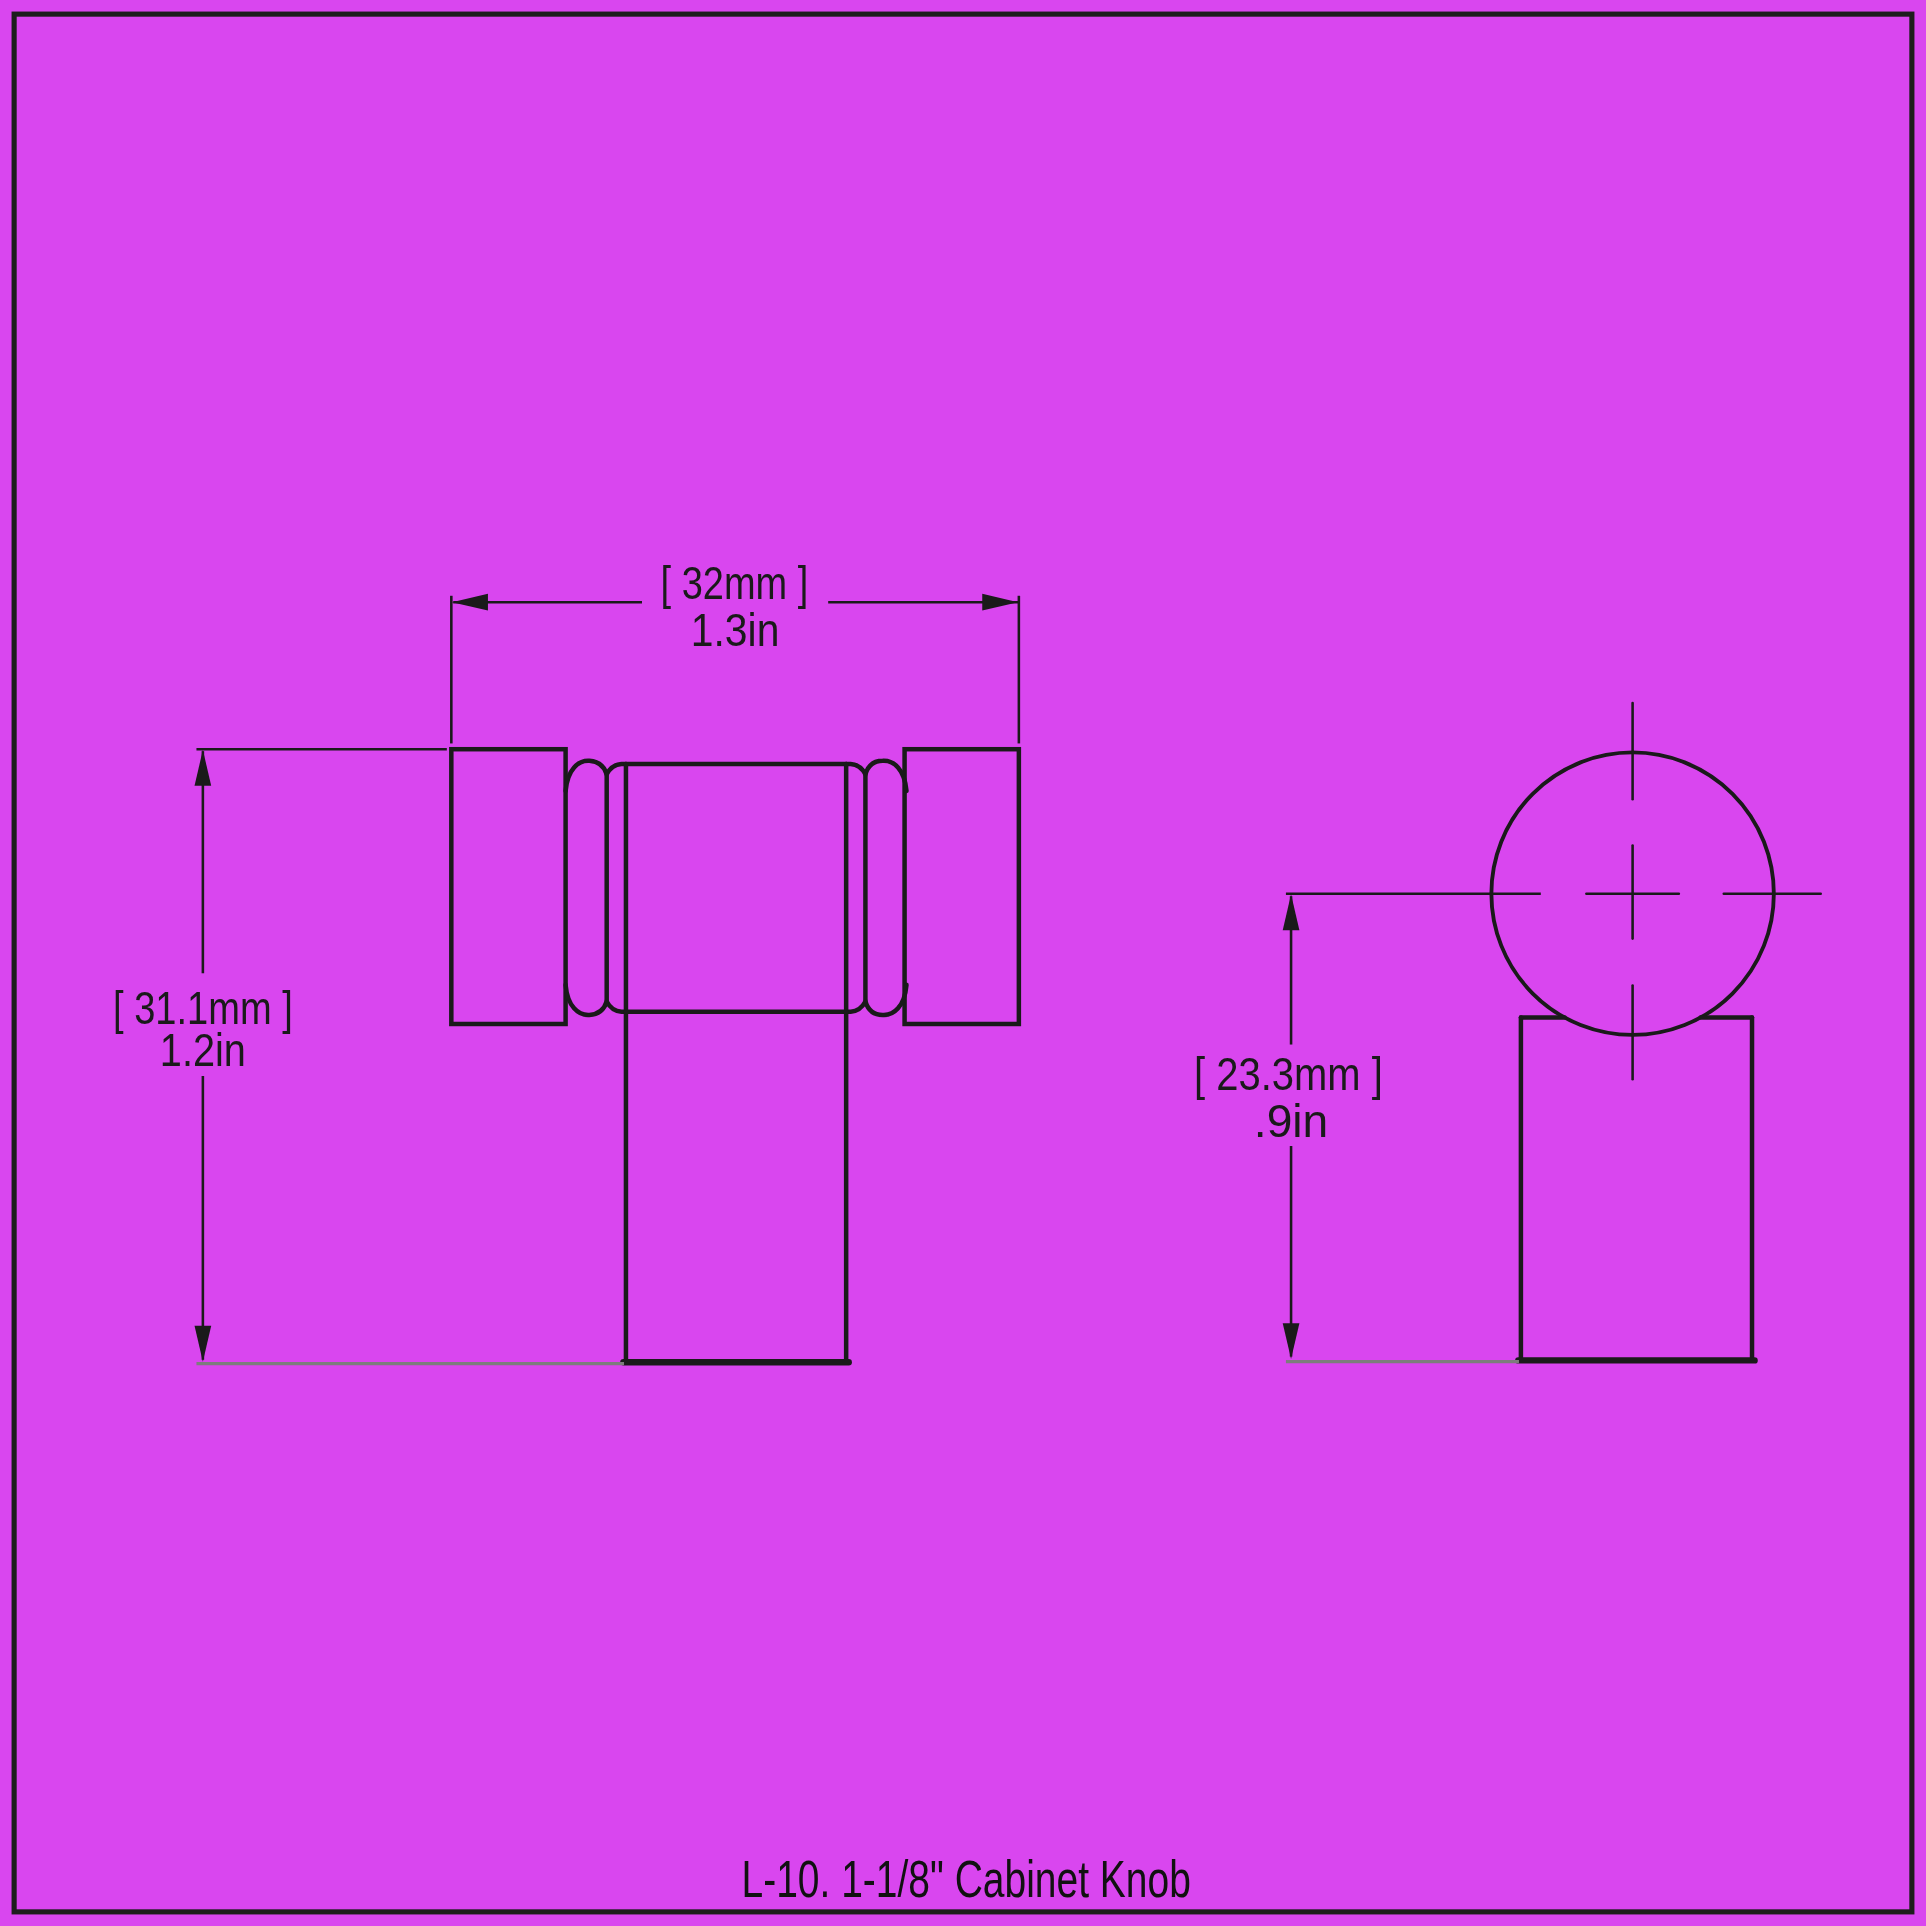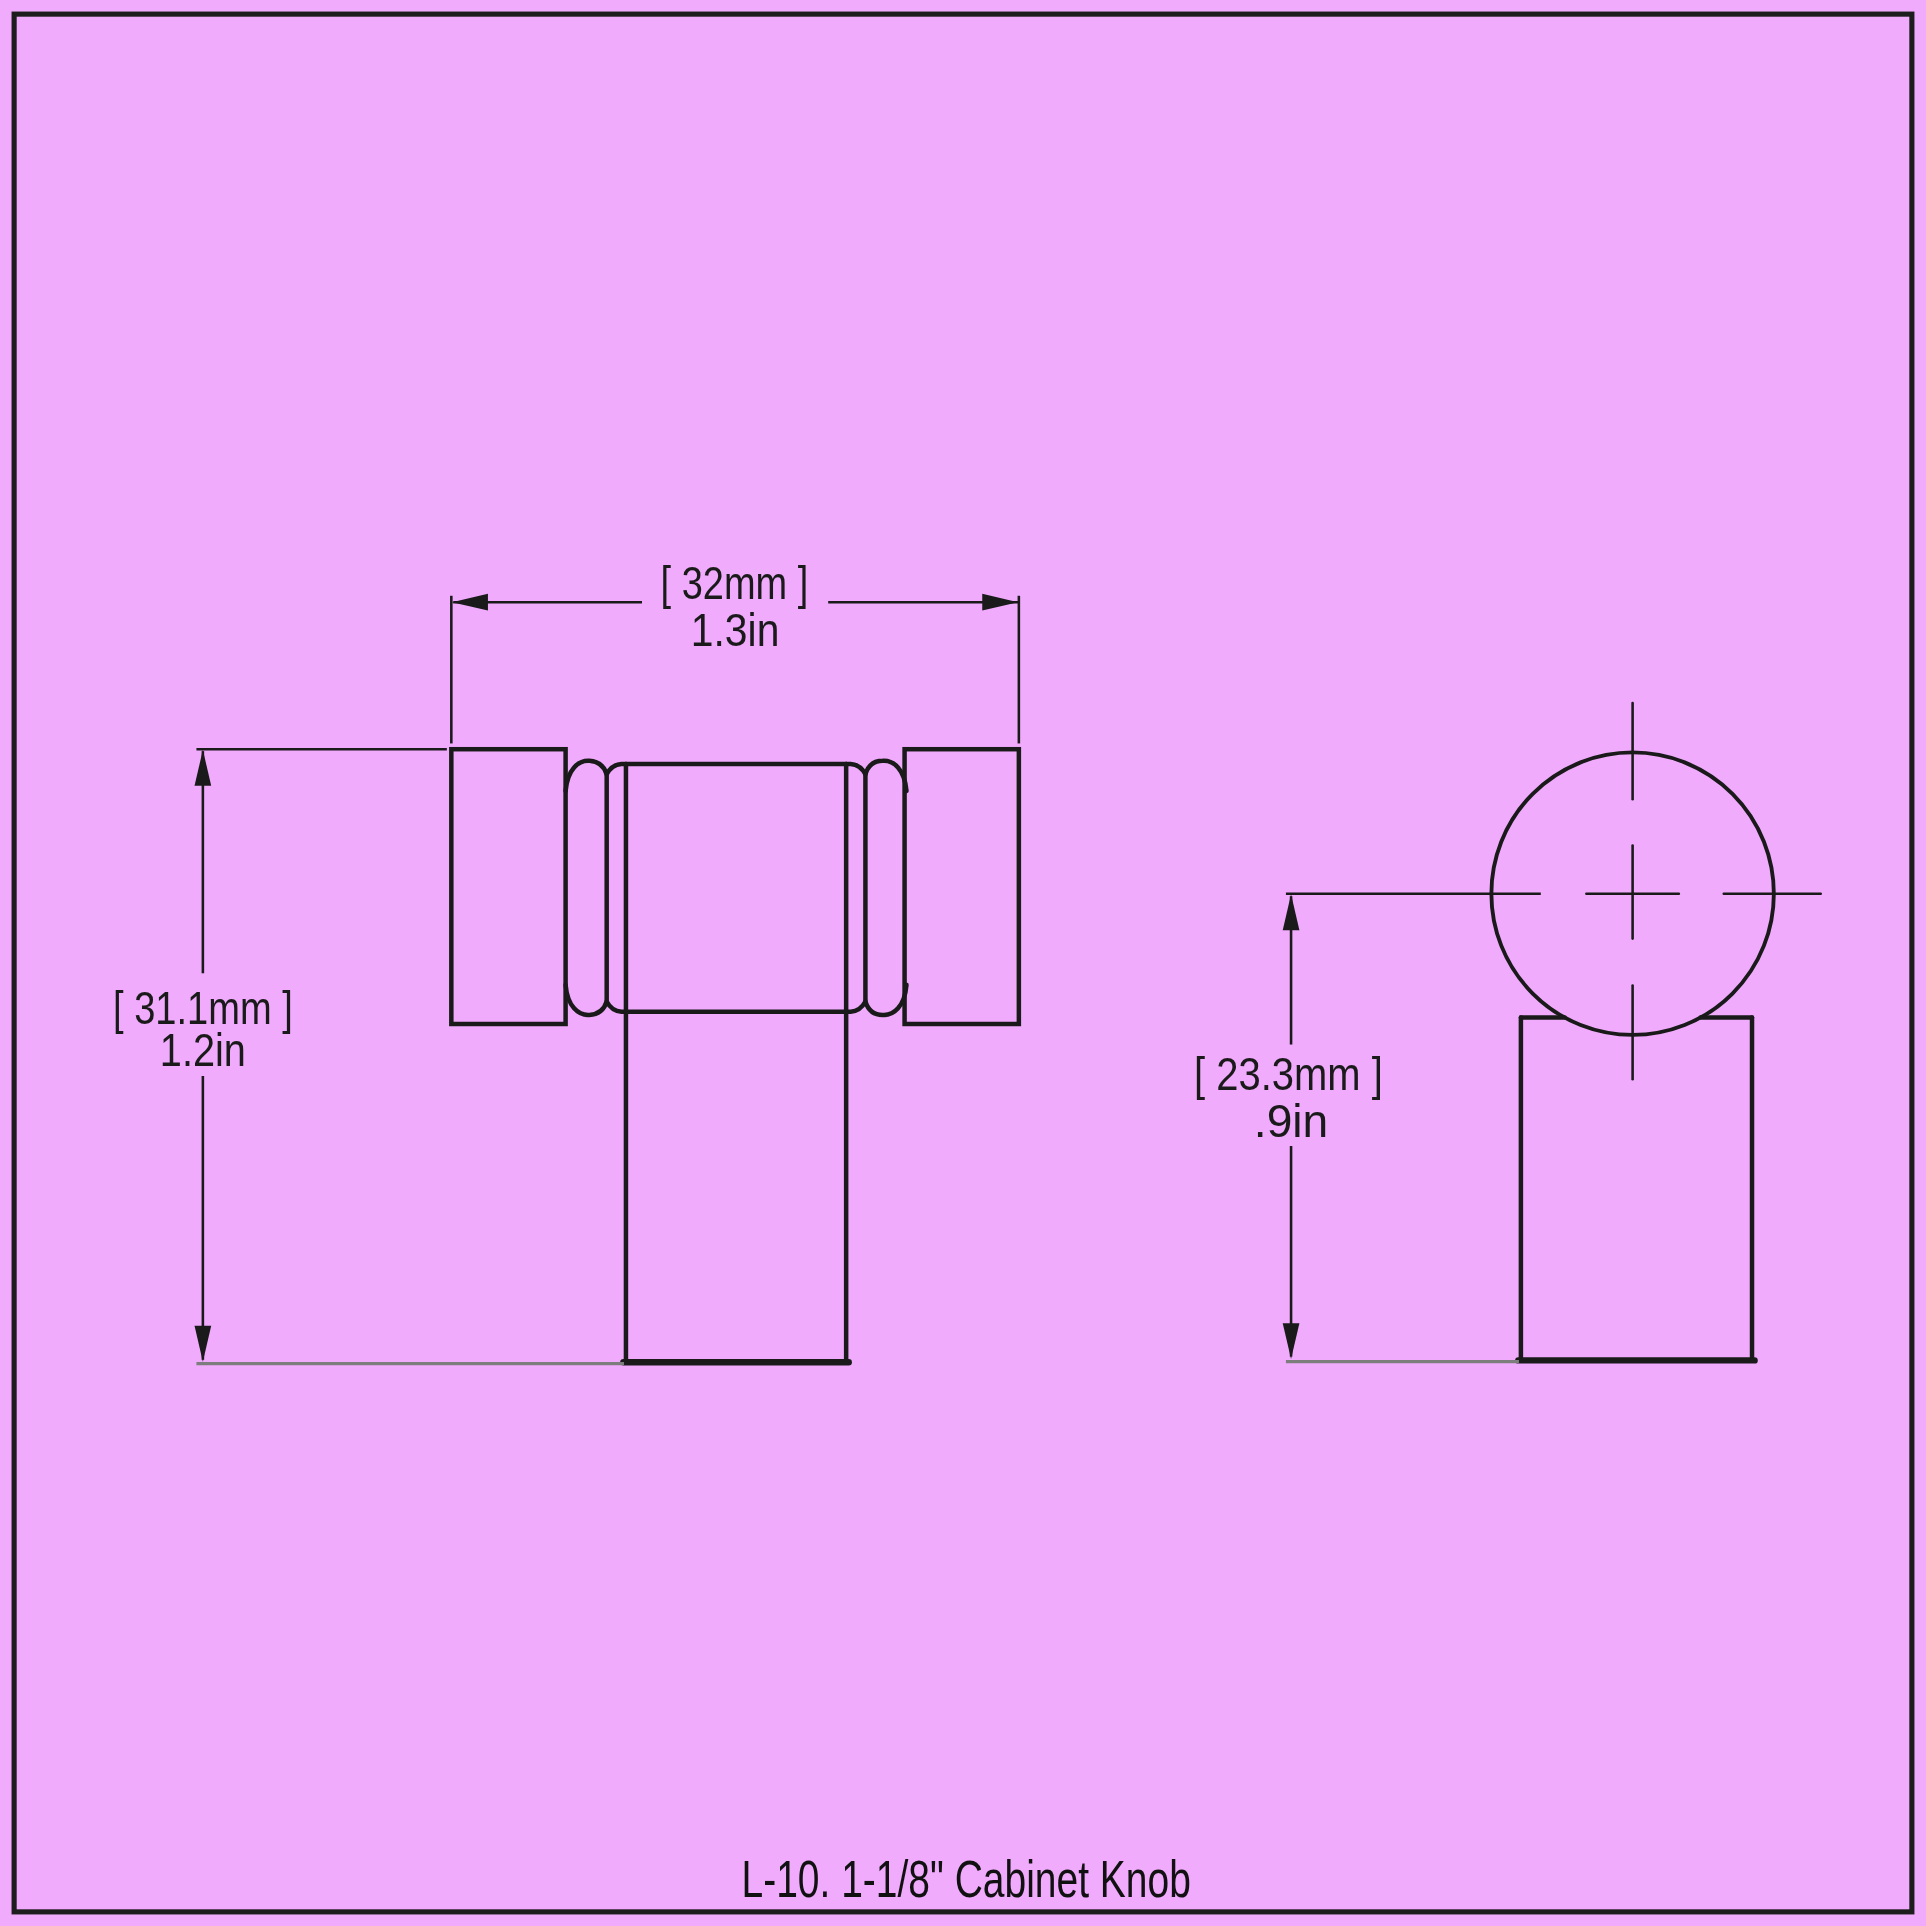--- a/index.html
+++ b/index.html
@@ -4,21 +4,21 @@
 <style>
   html, body {
     margin: 0;
     padding: 0;
     background: #ffffff;
   }
   .page {
     position: relative;
     width: 1926px;
     height: 1926px;
-    background: #f0abfc;
+    background: #d946ef;
     overflow: hidden;
   }
   svg { display: block; }
   .dim-text {
     font-family: "Liberation Sans", sans-serif;
     font-size: 72px;
     fill: #1a1a1a;
   }
   .caption-text {
     font-family: "Liberation Sans", sans-serif;

